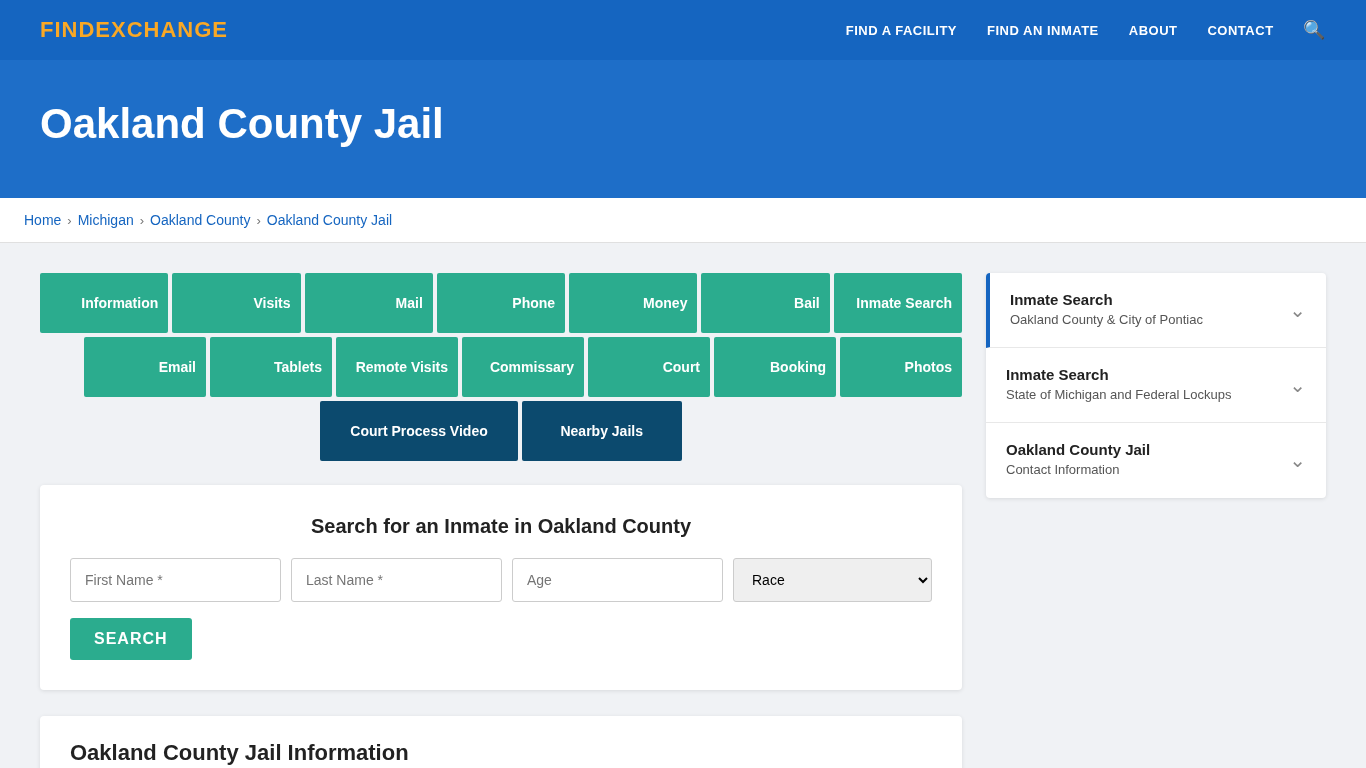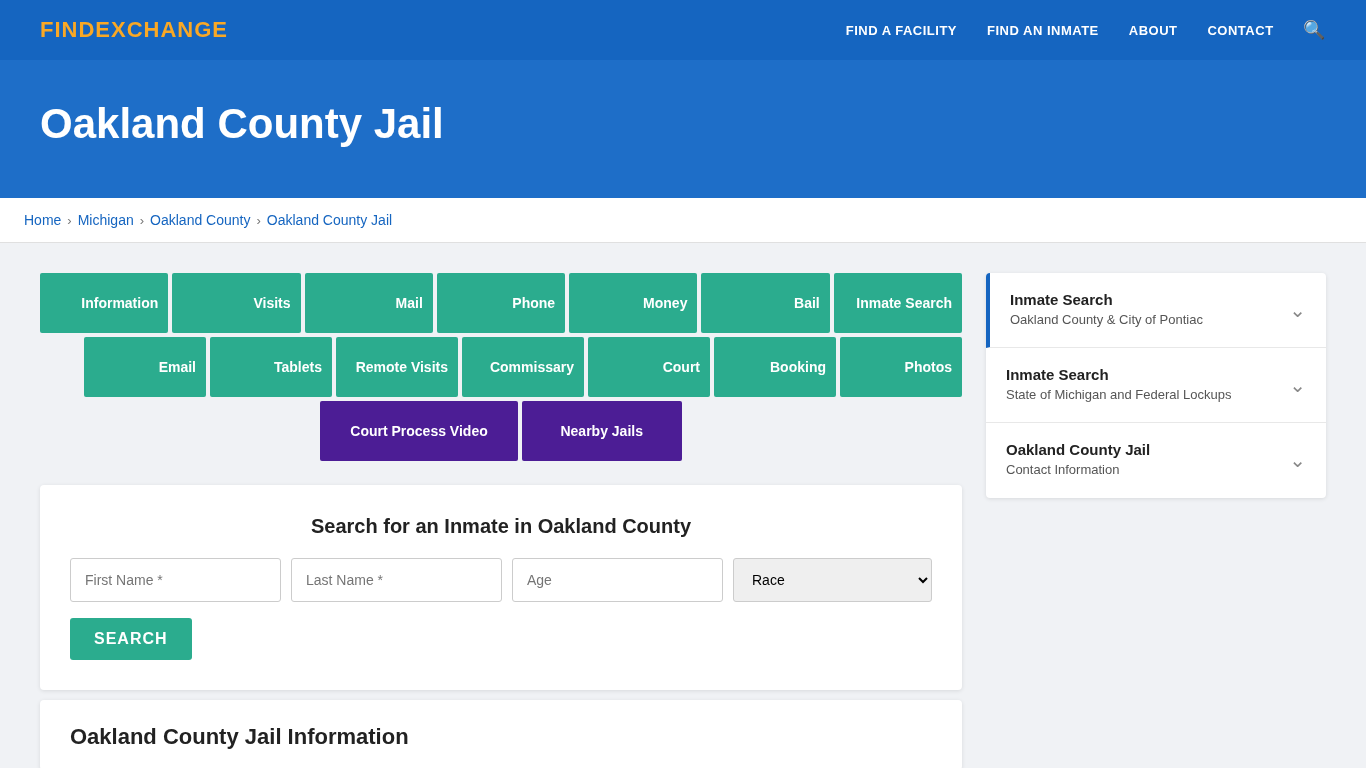--- a/index.html
+++ b/index.html
@@ -102,38 +102,38 @@
       color: #fff;
       border: none;
       padding: 22px 10px;
       font-size: 14px;
       font-weight: 600;
       cursor: pointer;
       text-align: right;
       border-radius: 2px;
     }
     .btn-teal-wide {
-      background: #4c1d95;
+      background: #0c4a6e;
       color: #fff;
       border: none;
       padding: 22px 30px;
       font-size: 14px;
       font-weight: 600;
       cursor: pointer;
       text-align: center;
       border-radius: 2px;
       min-width: 160px;
     }
 
     
     .search-box {
       background: #fff;
       border-radius: 4px;
       padding: 30px;
-      margin-bottom: 10px;
+      margin-bottom: 26px;
       box-shadow: 0 1px 4px rgba(0,0,0,0.1);
     }
     .search-box h2 {
       text-align: center;
       font-size: 20px;
       font-weight: 700;
       margin-bottom: 20px;
       color: #222;
     }
     .search-fields {

